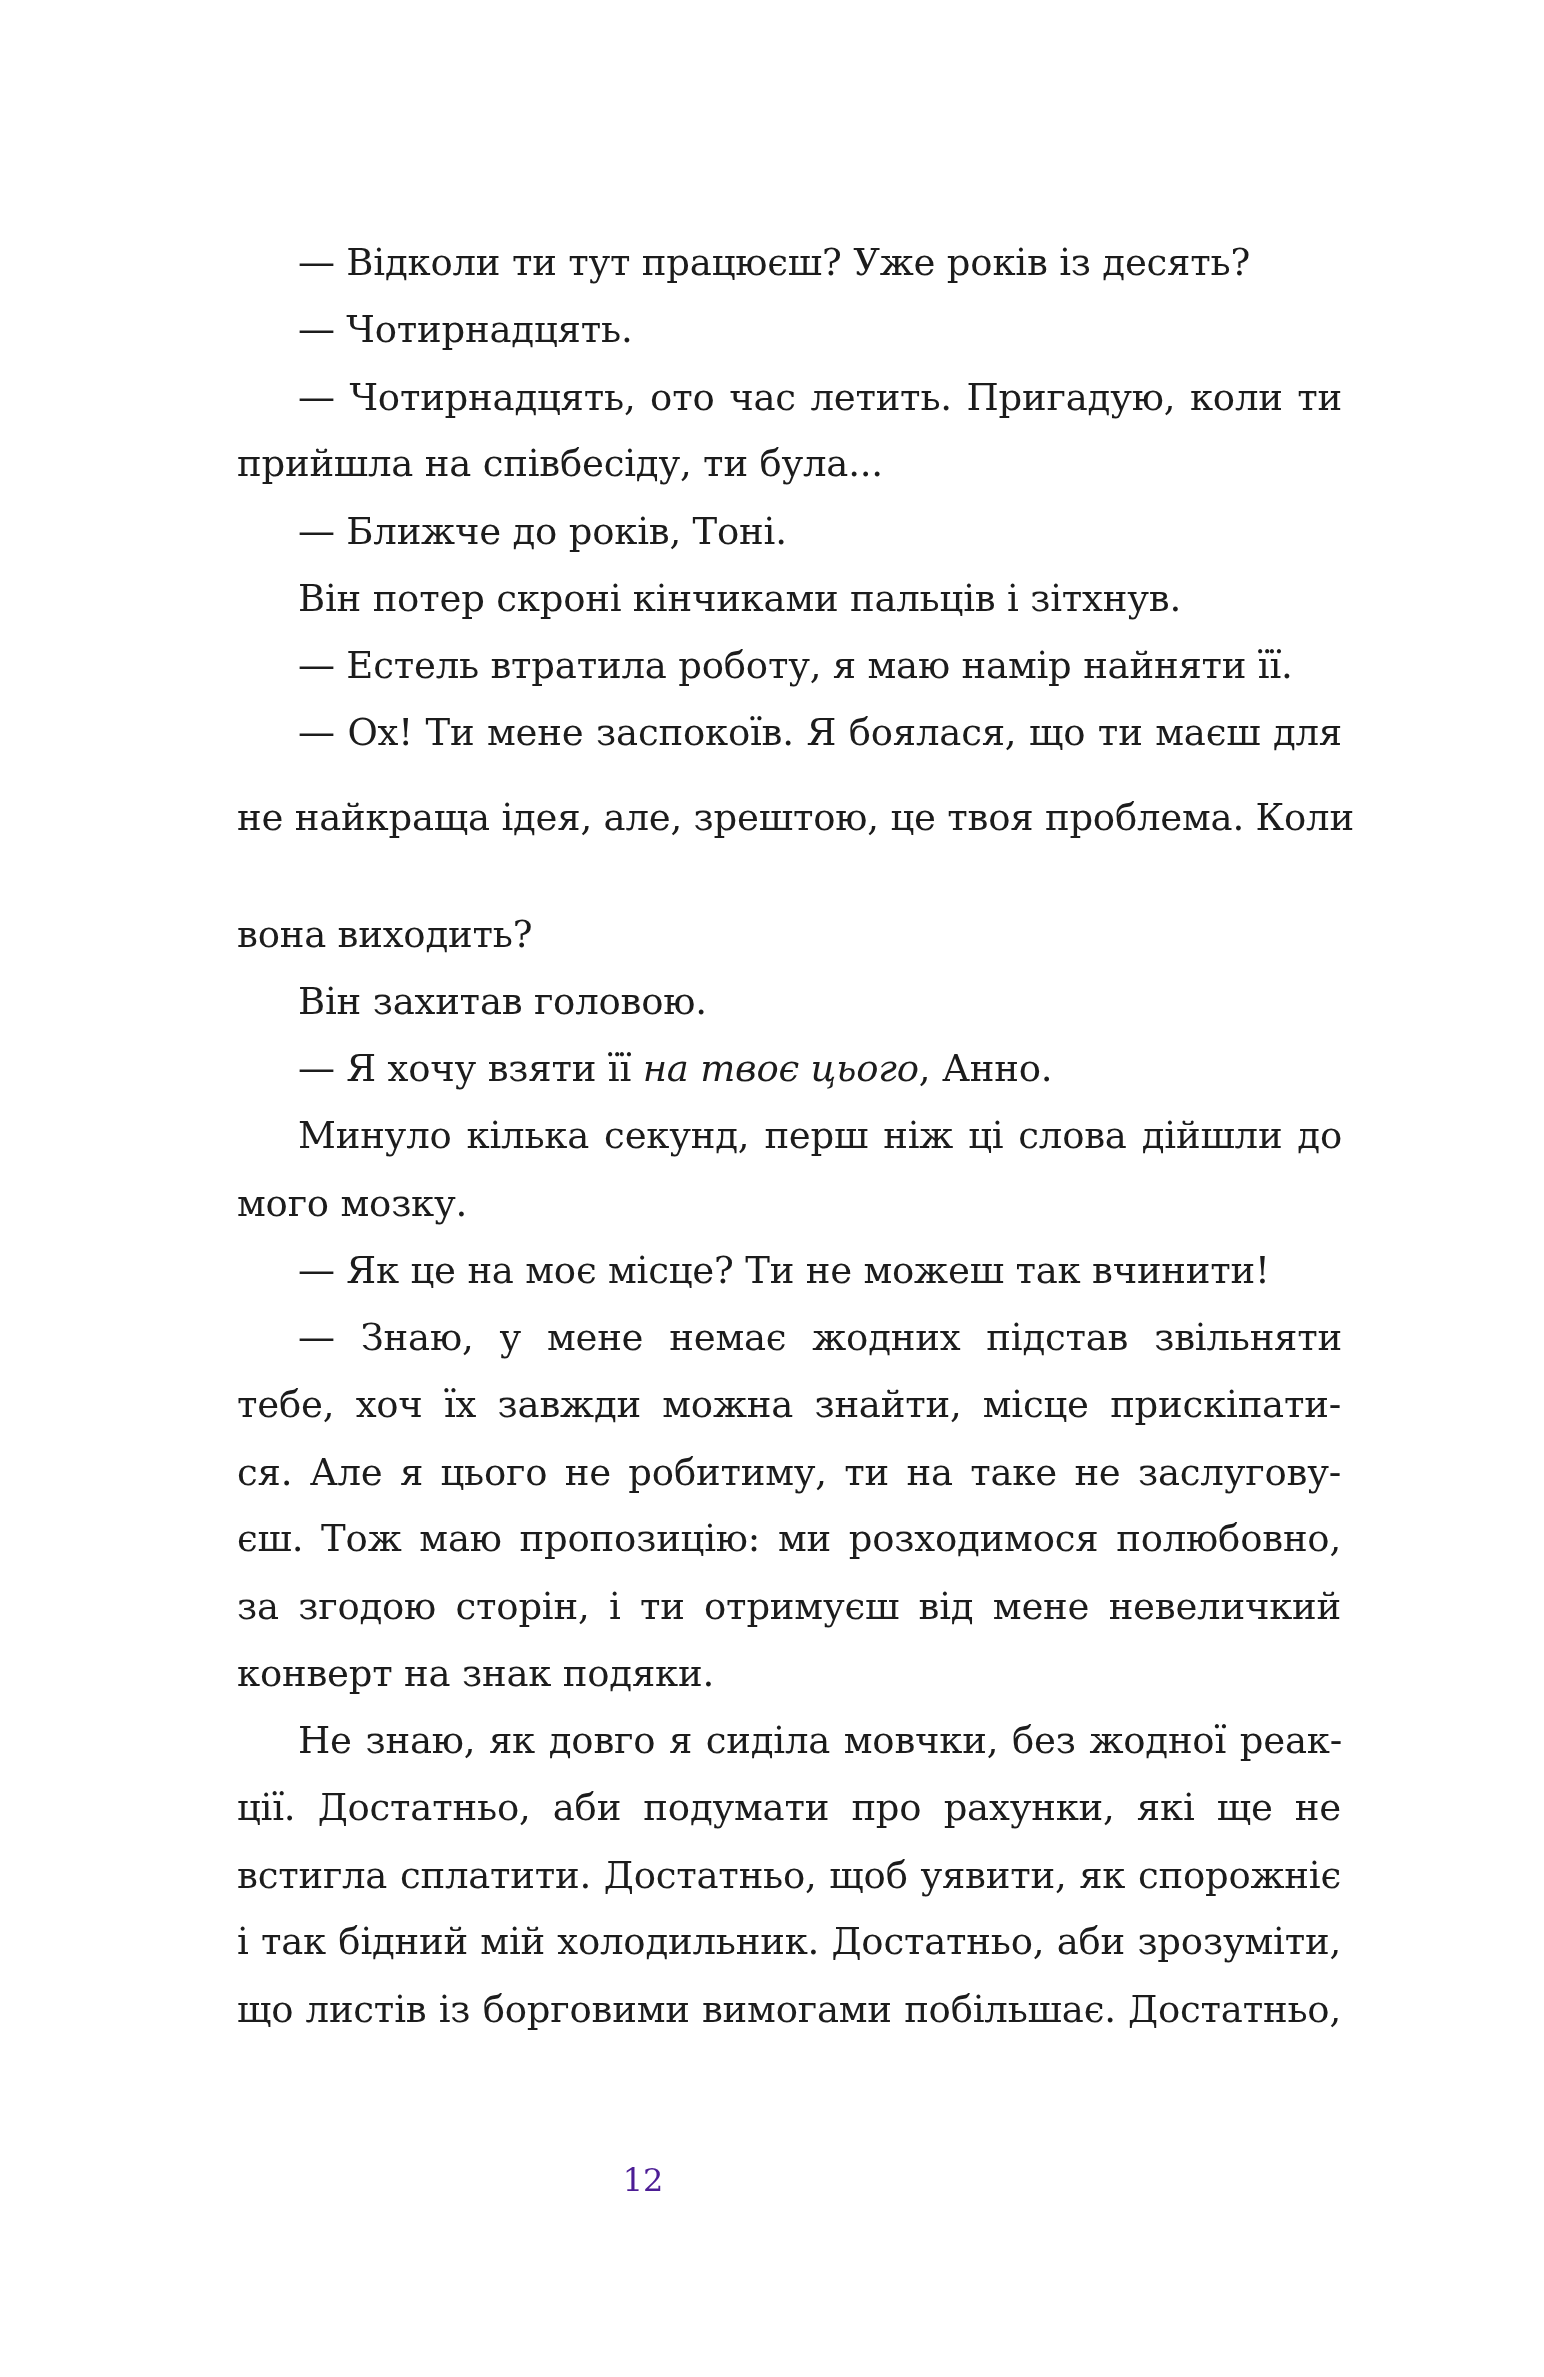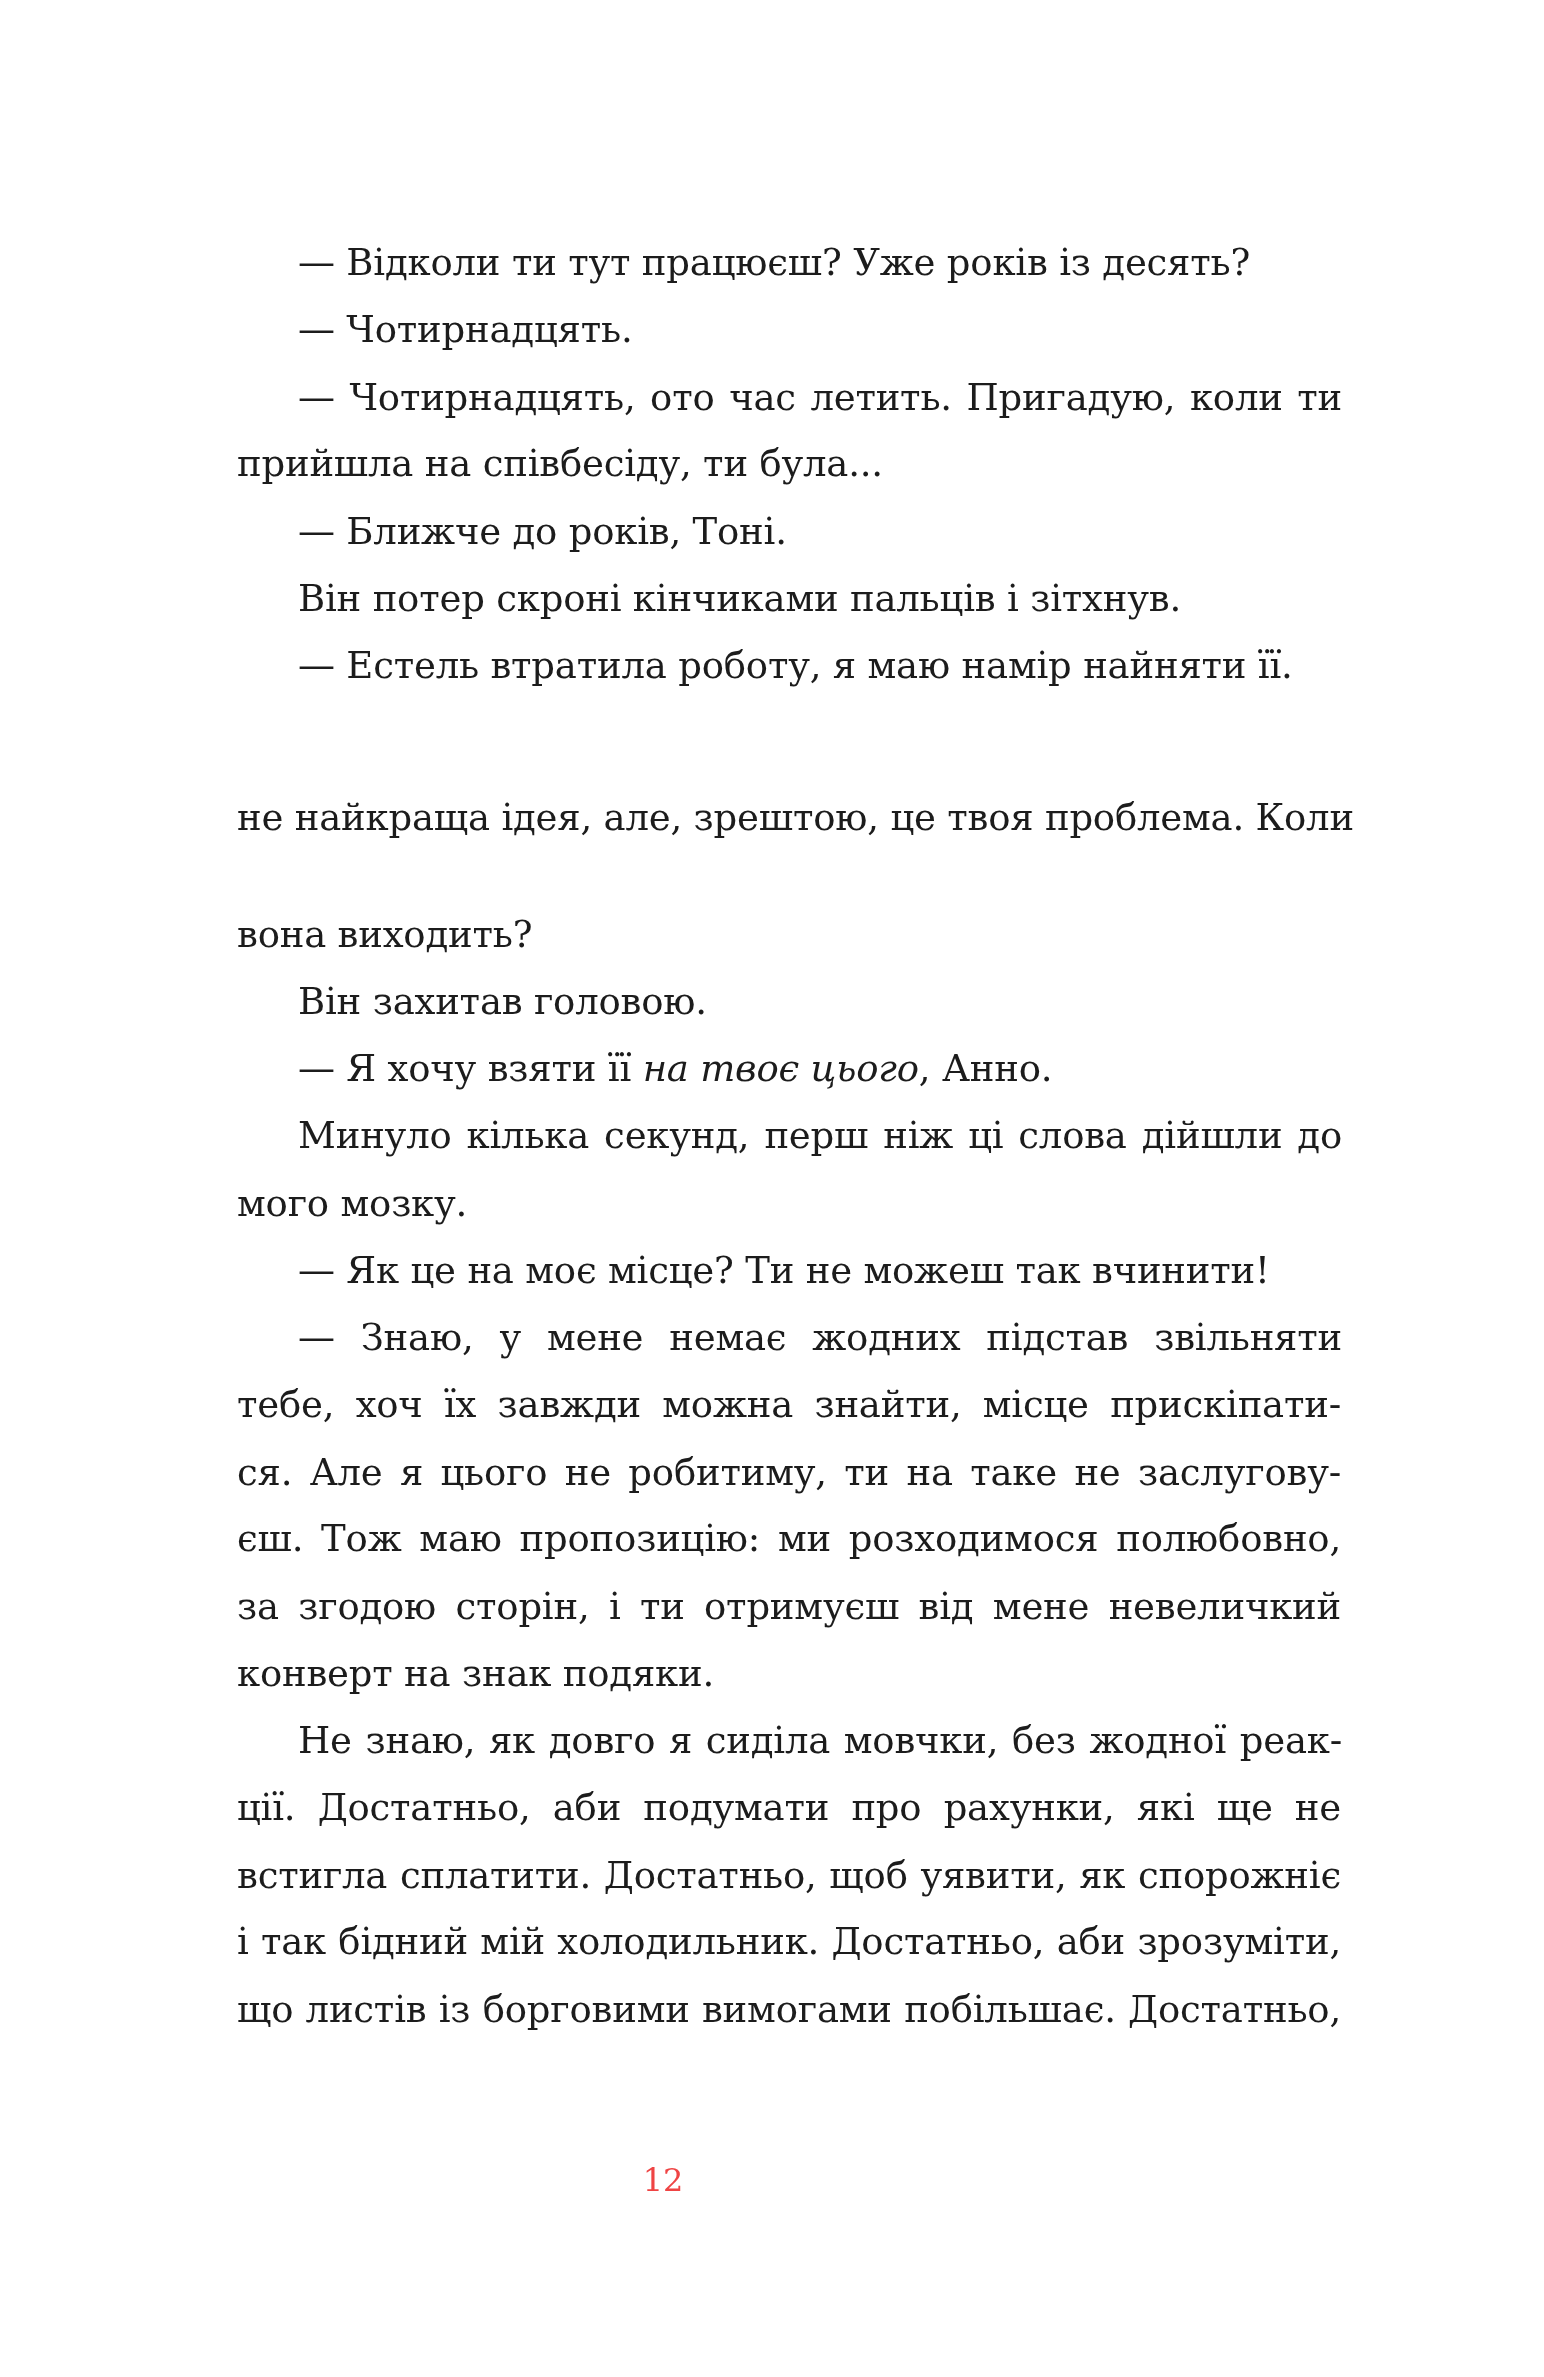--- a/index.html
+++ b/index.html
@@ -19,34 +19,35 @@
     white-space: nowrap;
     text-align: justify;
     text-align-last: justify;
     letter-spacing: -0.2px;
   }
   .line.indent { left: 298px; width: 1044px; }
   .line.last { text-align-last: left; }
   .line em { font-style: italic; }
   .page-number {
     position: absolute; left: 0; width: 1286px; top: 2156px;
-    text-align: center; font-size: 32px; line-height: 48px; color: #ef4444; padding-left: 20px;
+    text-align: center; font-size: 32px; line-height: 48px; color: #4c1d95;
   }
 </style>
 </head>
 <body>
 
 <div class="page">
   <div class="line indent last" style="top:229px">— Відколи ти тут працюєш? Уже років із десять?</div>
   <div class="line indent last" style="top:296px">— Чотирнадцять.</div>
   <div class="line indent" style="top:364px">— Чотирнадцять, ото час летить. Пригадую, коли ти</div>
   <div class="line last" style="top:430px">прийшла на співбесіду, ти була...</div>
   <div class="line indent last" style="top:498px">— Ближче до років, Тоні.</div>
   <div class="line indent last" style="top:565px">Він потер скроні кінчиками пальців і зітхнув.</div>
   <div class="line indent last" style="top:632px">— Естель втратила роботу, я маю намір найняти її.</div>
+  <div class="line indent" style="top:699px">— Ох! Ти мене заспокоїв. Я боялася, що ти маєш для</div>
   <div class="line" style="top:784px">не найкраща ідея, але, зрештою, це твоя проблема. Коли</div>
   <div class="line last" style="top:901px">вона виходить?</div>
   <div class="line indent last" style="top:968px">Він захитав головою.</div>
   <div class="line indent last" style="top:1035px"><span>— Я хочу взяти її </span><em>на твоє цього</em><span>, Анно.</span></div>
   <div class="line indent" style="top:1102px">Минуло кілька секунд, перш ніж ці слова дійшли до</div>
   <div class="line last" style="top:1170px">мого мозку.</div>
   <div class="line indent last" style="top:1237px">— Як це на моє місце? Ти не можеш так вчинити!</div>
   <div class="line indent" style="top:1304px">— Знаю, у мене немає жодних підстав звільняти</div>
   <div class="line" style="top:1371px">тебе, хоч їх завжди можна знайти, місце прискіпати-</div>
   <div class="line" style="top:1439px">ся. Але я цього не робитиму, ти на таке не заслугову-</div>

